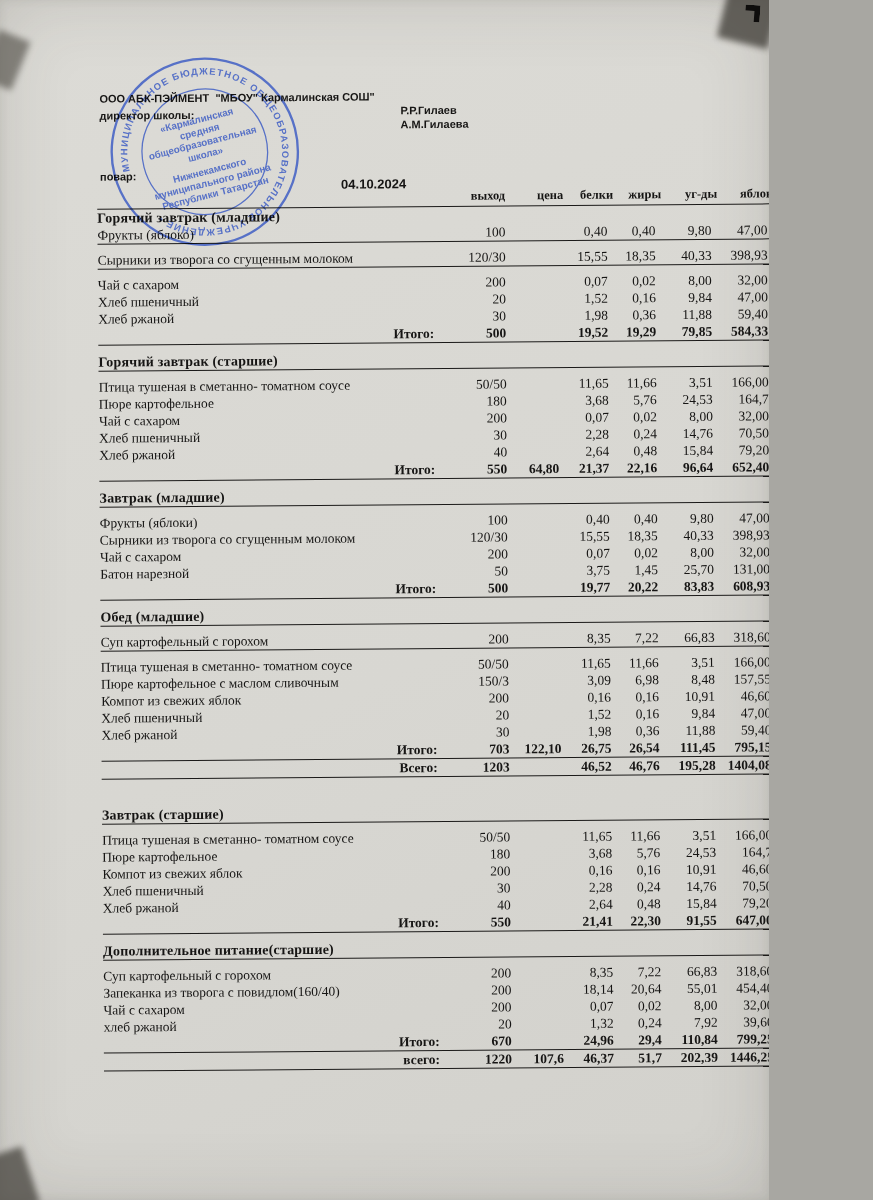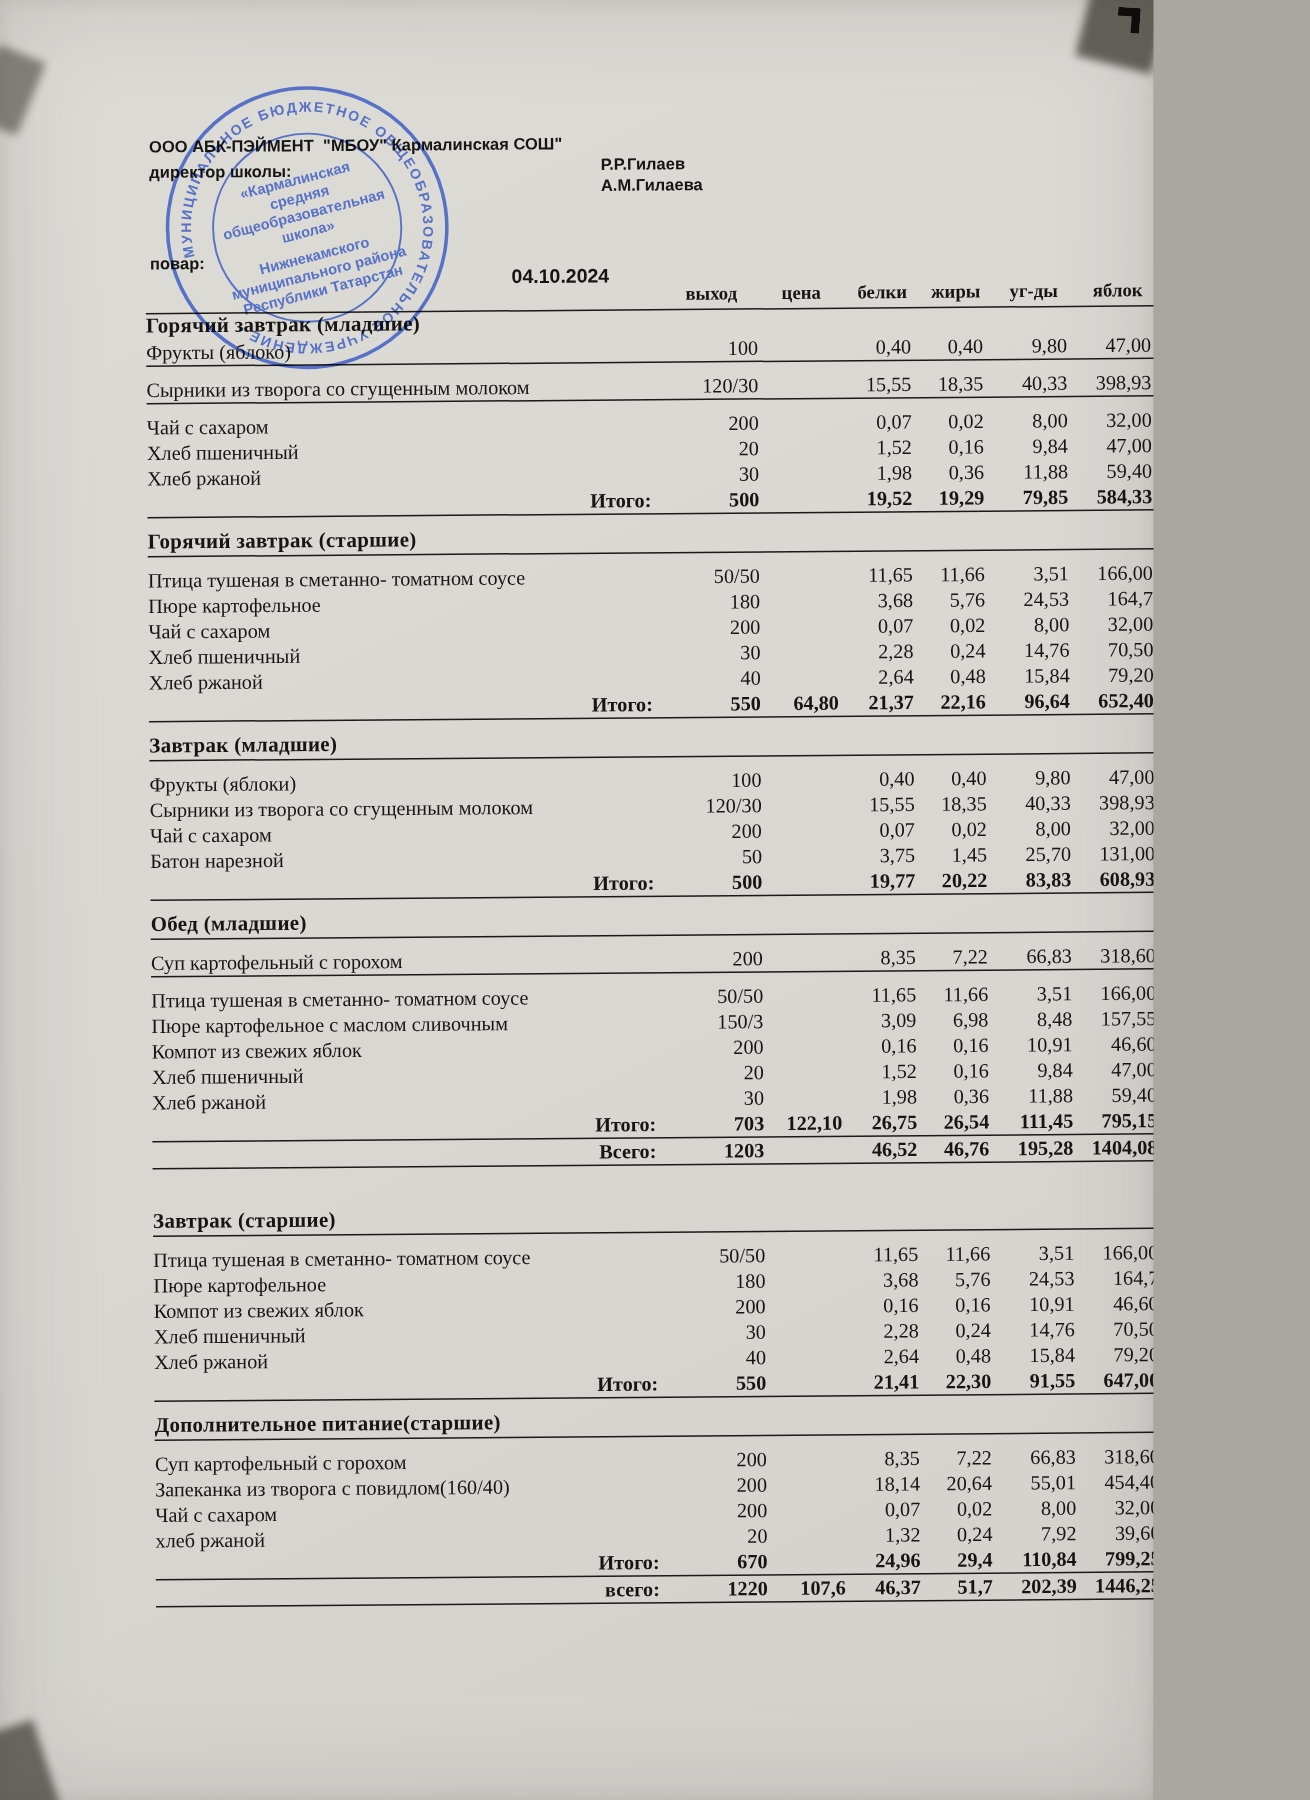--- a/index.html
+++ b/index.html
@@ -43,21 +43,21 @@
   .stamp .ring-text { font-size:9.6px; letter-spacing:1.3px; font-weight:bold; }
   .stamp .ctr { font-size:10px; font-weight:bold; text-anchor:middle; }
 
   
   .menu-table { position:absolute; left:100px; top:188px; width:676px; }
   .trow { display:grid; grid-template-columns:346px 62px 58px 50px 48px 56px 56px;
           line-height:17px; min-height:17px; }
   .cell { font-size:13.5px; white-space:nowrap; overflow:visible; }
   .cell.num { text-align:right; padding-right:6px; }
   .cell.num.c0 { padding-right:0;font-family:Liberation Serif, serif; }
-  .head-row .chead { font-weight:bold; font-size:12.5px; text-align:center; padding-right:0; }
+  .head-row .chead { font-weight:bold; font-size:12.5px; padding-right:0; }
   .title-row { margin-top:8px; }
   .title-row.first { margin-top:1px; }
   .cell.title { font-weight:bold; font-size:14px; letter-spacing:.2px; }
   .bold .cell { font-weight:bold; }
   .total-label { text-align:right; padding-right:10px; }
   .rule-bot { border-bottom:1.7px solid #1b1a19; }
   .rule-top { border-top:1.7px solid #1b1a19; }
   .gap { margin-top:7px; }
   .gap-lg { margin-top:27px; }
 </style>

